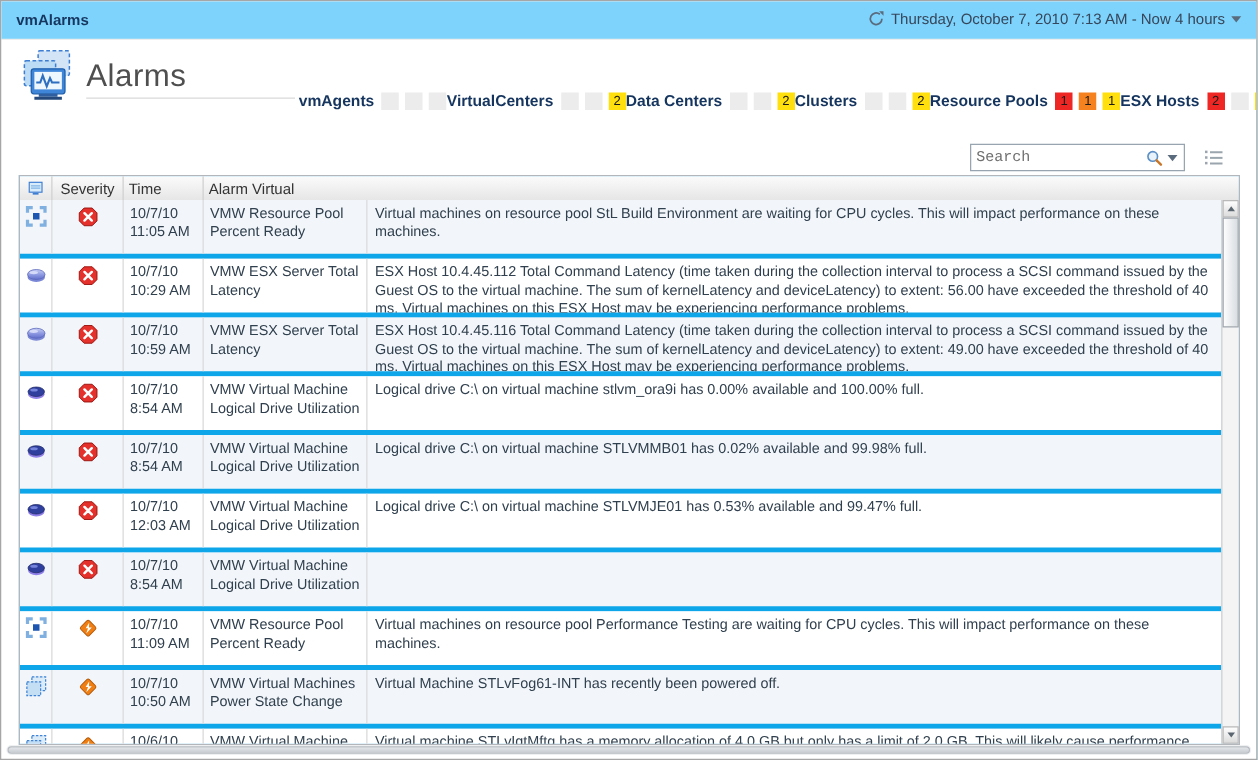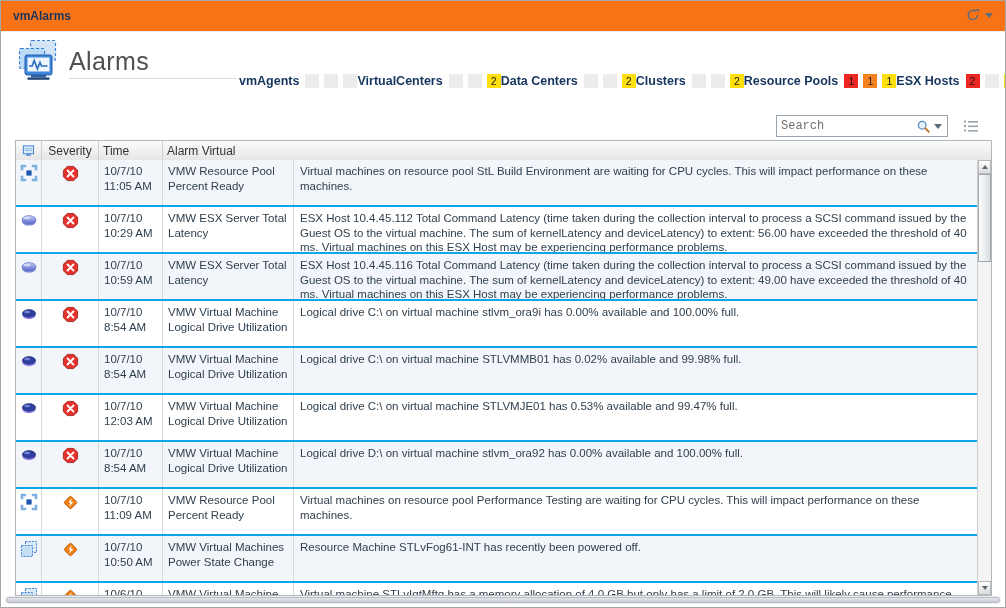--- a/index.html
+++ b/index.html
@@ -2,21 +2,21 @@
 <html><head>
 <meta charset="utf-8">
 <style>
   html,body{margin:0;padding:0}
   body{
     width:1006px;height:608px;position:relative;overflow:hidden;
     font-family:"Liberation Sans",sans-serif;background:#fff;color:#333;
     border:1px solid #a6a6a6;box-sizing:border-box;
   }
   
-  .topbar{position:absolute;left:0;top:0;right:0;height:30px;background:#f97316;border-bottom:1px solid #ededed}
+  .topbar{position:absolute;left:0;top:0;right:0;height:30px;background:#7dd3fc;border-bottom:1px solid #ededed}
   .app-title{position:absolute;left:12px;top:8px;font-size:12px;font-weight:bold;color:#16365f}
   .time-ctrl{position:absolute;right:12px;top:7px;display:flex;align-items:center;gap:5px;font-size:12px;color:#37465a;cursor:pointer}
   .caret{width:0;height:0;border-left:4px solid transparent;border-right:4px solid transparent;border-top:5px solid #5a6b7d}
   
   .page-icon{position:absolute;left:13px;top:37px;width:48px;height:48px}
   .page-title{position:absolute;left:68px;top:46px;font-size:25px;color:#4f4f4f;letter-spacing:.4px}
   .title-rule{position:absolute;left:68px;width:167px;top:77px;height:1px;background:#d9d9d9}
   
   .summary{position:absolute;left:238px;top:73px;width:708px;display:flex;justify-content:space-between}
   .group{display:flex;flex-direction:row;align-items:center;gap:6px;cursor:pointer}
@@ -33,21 +33,21 @@
   .table{position:absolute;left:14px;top:139px;width:977px;height:456px;border:1px solid #b3b7bb;box-sizing:border-box;background:#7dd3fc}
   .thead{display:flex;height:19px;background:linear-gradient(#fbfbfb,#e6e6e6);border-bottom:1px solid #c3c3c3;font-size:12px;color:#333}
   .th{box-sizing:border-box;border-right:1px solid #cfcfcf;padding:1px 4px;display:flex;align-items:center;white-space:nowrap;overflow:hidden}
   .c-type{width:26px;justify-content:center}
   .c-sev{width:57px}
   .th.c-sev,.th.c-rule{justify-content:center}
   .c-time{width:64px}
   .c-rule{width:131px}
   .c-msg{flex:1}
   .tbody{position:absolute;left:0;top:19px;right:14px;bottom:0;overflow:hidden}
-  .tr{display:flex;height:47px;box-sizing:border-box;border-bottom:2px solid #0ea5e9;background:#fff;cursor:pointer}
+  .tr{display:flex;height:47px;box-sizing:border-box;border-bottom:4px solid #0ea5e9;background:#fff;cursor:pointer}
   .tr.tint{background:#f2f6fa}
   .td{box-sizing:border-box;border-right:1px solid #d9d9d9;padding:4px 5px;font-size:11.5px;line-height:14.5px;color:#31404e;overflow:hidden}
   .td.c-type{padding:4px 3px 0 4px}
   .td.c-sev{display:flex;justify-content:center;align-items:flex-start;padding-top:5px}
   .td.c-msg{border-right:none;padding-left:6px}
   .type-icon svg{width:18px;height:18px;display:block}
   .sev-icon svg{width:17px;height:17px;display:block}
   
   .vscroll{position:absolute;top:19px;right:0;bottom:0;width:14px;background:#f4f4f4;border-left:1px solid #cfcfcf;box-sizing:border-box;cursor:pointer}
   .vs-btn{position:absolute;left:0;right:0;height:14px;background:linear-gradient(#fefefe,#dcdcdc);border:1px solid #b9b9b9;box-sizing:border-box;display:flex;align-items:center;justify-content:center}
@@ -64,20 +64,21 @@
 
 <div class="topbar">
   <div class="app-title">vmAlarms</div>
   <div class="time-ctrl">
     <span style="display:flex">
       <svg width="14" height="14" viewBox="0 0 16 16">
           <path d="M13.2 8a5.3 5.3 0 1 1-1.9-4.1" fill="none" stroke="#5a6b7d" stroke-width="1.6"></path>
           <path d="M10.6 1.2h4v4z" fill="#5a6b7d"></path>
         </svg>
     </span>
+    <span>Thursday, October 7, 2010  7:13 AM - Now  4 hours</span>
     <span class="caret"></span>
   </div>
 </div>
 
 <span class="page-icon">
   <svg width="48" height="48" viewBox="0 0 48 48">
     <rect x="16.5" y="2.5" width="25" height="20" rx="1.5" fill="#d3e4f7" stroke="#3e7ed2" stroke-width="1.2" stroke-dasharray="3 2"></rect>
     <rect x="5.5" y="10.5" width="25" height="20" rx="1.5" fill="#bcdbf5" stroke="#3e7ed2" stroke-width="1.2" stroke-dasharray="3 2"></rect>
     <rect x="11" y="17" width="27" height="20" rx="2" fill="#3f86d8" stroke="#1e5fae"></rect>
     <rect x="13.5" y="19.5" width="22" height="14" fill="#eef6fe"></rect>
@@ -367,21 +368,20 @@
               <path d="M5.6 1.5h6.8l4.1 4.1v6.8l-4.1 4.1H5.6l-4.1-4.1V5.6z" fill="#e5312b" stroke="#98120e" stroke-width="0.8"></path>
               <path d="M5.9 5.9l6.2 6.2M12.1 5.9l-6.2 6.2" stroke="#fff" stroke-width="2.1" stroke-linecap="round"></path>
             </svg>
           </span>
     </div>
     <div class="td c-time">
       <div>10/7/10</div>
       <div>8:54 AM</div>
     </div>
     <div class="td c-rule">VMW Virtual Machine Logical Drive Utilization</div>
-    <div class="td c-msg">Logical drive D:\ on virtual machine stlvm_ora92 has 0.00% available and 100.00% full.</div>
   </div>
 
   <div class="tr">
     <div class="td c-type">
       <span class="type-icon"><svg viewBox="0 0 18 18">
               <path d="M2 6.2V2h4.2" fill="none" stroke="#7fb0e0" stroke-width="2.6"></path>
               <path d="M11.8 2H16v4.2" fill="none" stroke="#7fb0e0" stroke-width="2.6"></path>
               <path d="M16 11.8V16h-4.2" fill="none" stroke="#7fb0e0" stroke-width="2.6"></path>
               <path d="M6.2 16H2v-4.2" fill="none" stroke="#7fb0e0" stroke-width="2.6"></path>
               <rect x="6.4" y="6.4" width="5.2" height="5.2" fill="#1c56b0"></rect>
@@ -416,21 +416,21 @@
               <rect x="3.9" y="3.9" width="10.2" height="10.2" rx="1.6" transform="rotate(45 9 9)" fill="#f07f13" stroke="#b35705" stroke-width="0.8"></rect>
               <path d="M9.9 4.4 6.9 9.1h2l-1.5 4.5 4.7-5.1H9.7z" fill="#fff"></path>
             </svg>
           </span>
     </div>
     <div class="td c-time">
       <div>10/7/10</div>
       <div>10:50 AM</div>
     </div>
     <div class="td c-rule">VMW Virtual Machines Power State Change</div>
-    <div class="td c-msg">Resource Machine STLvFog61-INT has recently been powered off.</div>
+    <div class="td c-msg">Virtual Machine STLvFog61-INT has recently been powered off.</div>
   </div>
 
   <div class="tr">
     <div class="td c-type">
       <span class="type-icon"><svg viewBox="0 0 18 18">
               <rect x="5.5" y="1.5" width="11" height="11" fill="#dcebf8" stroke="#3f84d6" stroke-dasharray="2 1.2"></rect>
               <rect x="1.5" y="5.5" width="11" height="11" fill="#c4def4" stroke="#3f84d6" stroke-dasharray="2 1.2"></rect>
             </svg></span>
     </div>
     <div class="td c-sev">

